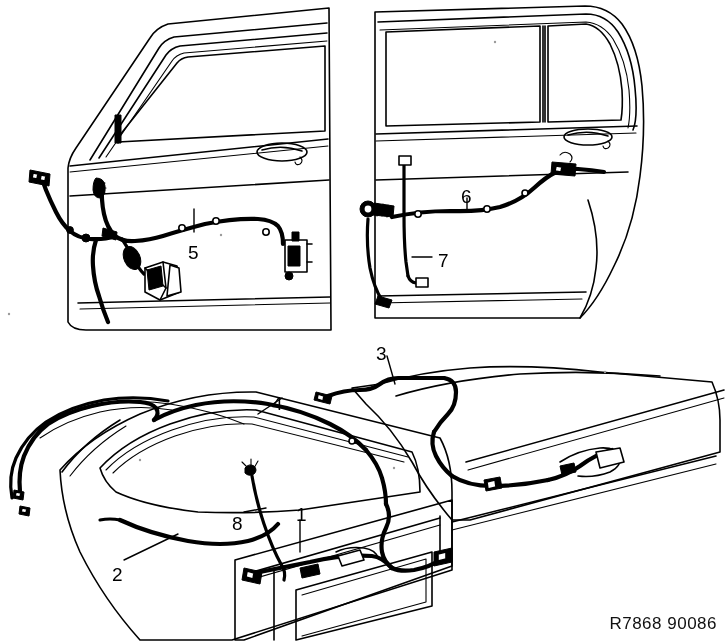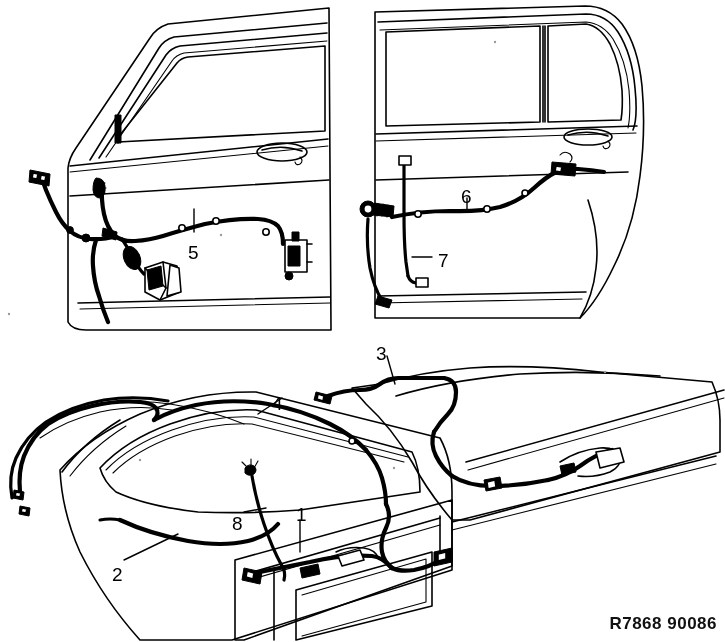--- a/index.html
+++ b/index.html
@@ -33,21 +33,21 @@
     color: #000000;
     line-height: 1;
     user-select: none;
   }
   #part-number {
     position: absolute;
     right: 8px;
     bottom: 8px;
     font-family: "Liberation Sans", sans-serif;
     font-size: 17px;
-    font-weight: bold;
+    font-weight: normal;
     letter-spacing: 0.5px;
     color: #111111;
   }
 </style>
 </head>
 <body>
 
 <div id="sheet">
 
   <svg id="artwork" viewBox="0 0 725 642" xmlns="http://www.w3.org/2000/svg">

